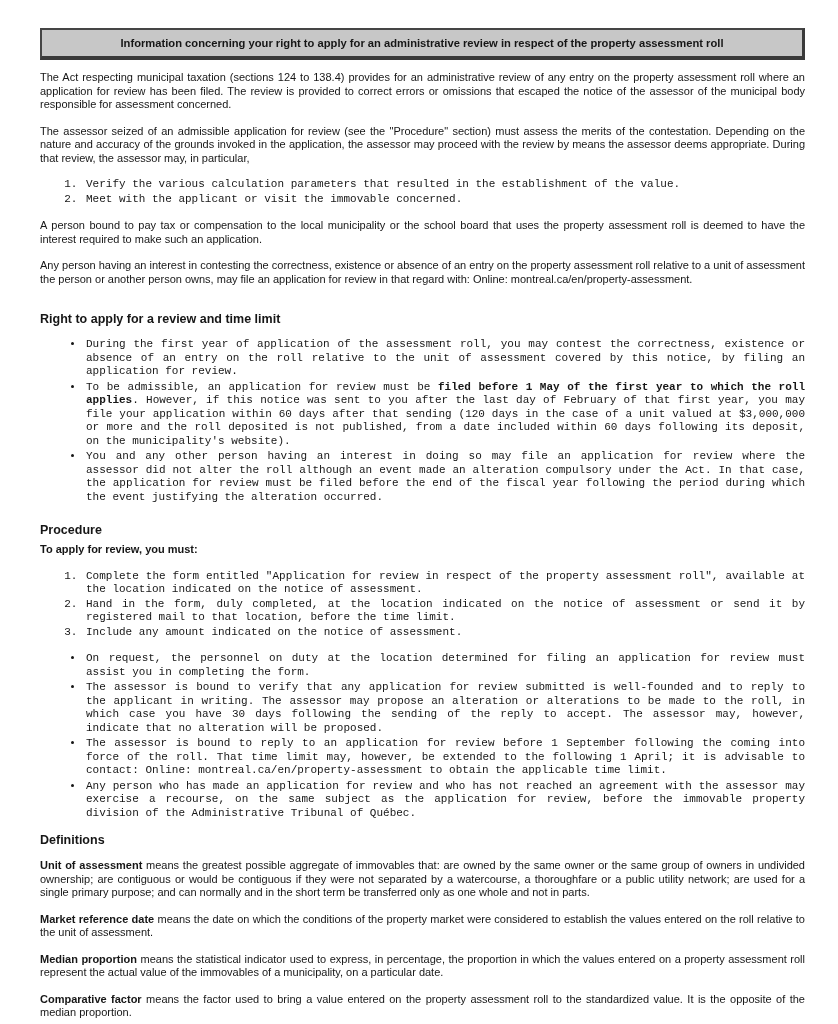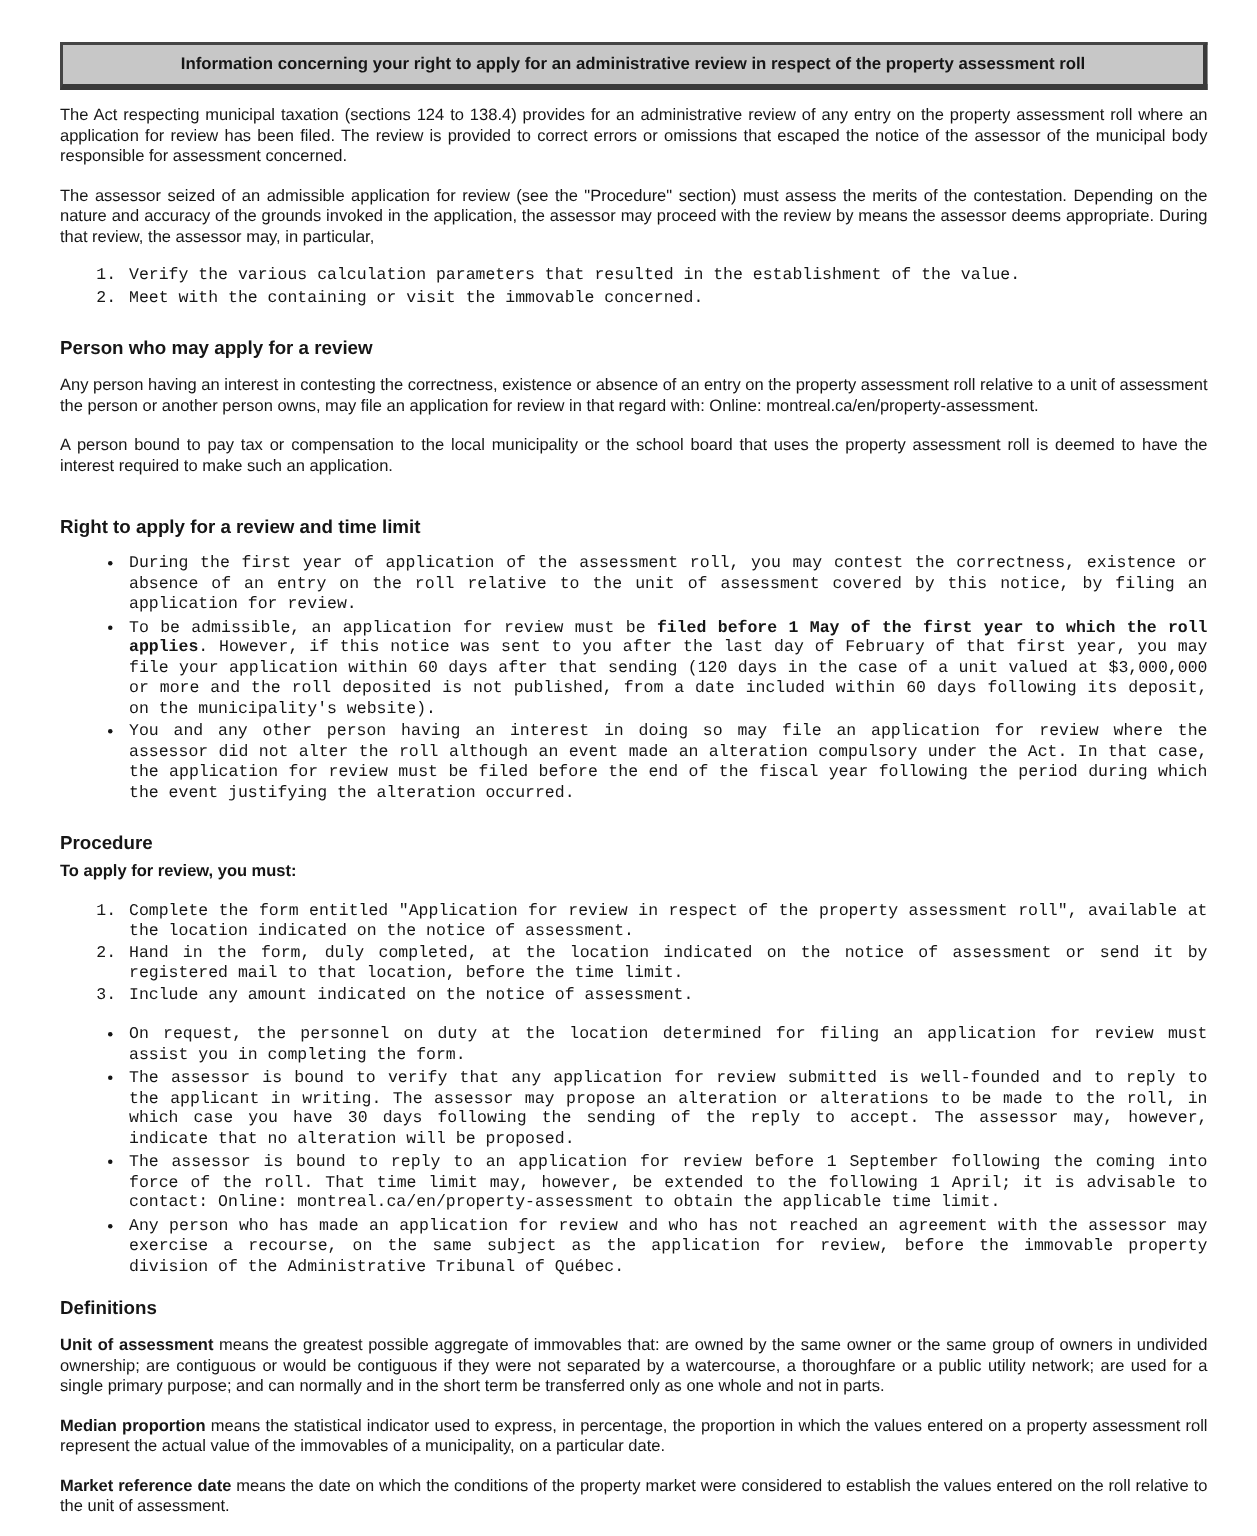--- a/index.html
+++ b/index.html
@@ -54,26 +54,25 @@
 
   <div class="title-box">
     <span>Information concerning your right to apply for an administrative review in respect of the property assessment roll</span>
   </div>
 
   <p>The Act respecting municipal taxation (sections 124 to 138.4) provides for an administrative review of any entry on the property assessment roll where an application for review has been filed. The review is provided to correct errors or omissions that escaped the notice of the assessor of the municipal body responsible for assessment concerned.</p>
   <p>The assessor seized of an admissible application for review (see the "Procedure" section) must assess the merits of the contestation. Depending on the nature and accuracy of the grounds invoked in the application, the assessor may proceed with the review by means the assessor deems appropriate. During that review, the assessor may, in particular,</p>
 
   <ol>
     <li>Verify the various calculation parameters that resulted in the establishment of the value.</li>
-    <li>Meet with the containing or visit the immovable concerned.</li>
+    <li>Meet with the applicant or visit the immovable concerned.</li>
   </ol>
 
-  <h2>Person who may apply for a review</h2>
+  <p>A person bound to pay tax or compensation to the local municipality or the school board that uses the property assessment roll is deemed to have the interest required to make such an application.</p>
   <p>Any person having an interest in contesting the correctness, existence or absence of an entry on the property assessment roll relative to a unit of assessment the person or another person owns, may file an application for review in that regard with:  Online: montreal.ca/en/property-assessment.</p>
-  <p>A person bound to pay tax or compensation to the local municipality or the school board that uses the property assessment roll is deemed to have the interest required to make such an application.</p>
 
   <h2 class="big-top">Right to apply for a review and time limit</h2>
   <ul class="spread">
     <li>During the first year of application of the assessment roll, you may contest the correctness, existence or absence of an entry on the roll relative to the unit of assessment covered by this notice, by filing an application for review.</li>
     <li><span>To be admissible, an application for review must be </span><b>filed before 1 May of the first year to which the roll applies</b><span>. However, if this notice was sent to you after the last day of February of that first year, you may file your application within 60 days after that sending (120 days in the case of a unit valued at $3,000,000 or more and the roll deposited is not published, from a date included within 60 days following its deposit, on the municipality's website).</span></li>
     <li>You and any other person having an interest in doing so may file an application for review where the assessor did not alter the roll although an event made an alteration compulsory under the Act. In that case, the application for review must be filed before the end of the fiscal year following the period during which the event justifying the alteration occurred.</li>
   </ul>
 
   <h2 class="tight-bottom">Procedure</h2>
   <p class="no-gap">To apply for review, you must:</p>
@@ -86,17 +85,17 @@
   <ul class="spread">
     <li>On request, the personnel on duty at the location determined for filing an application for review must assist you in completing the form.</li>
     <li>The assessor is bound to verify that any application for review submitted is well-founded and to reply to the applicant in writing. The assessor may propose an alteration or alterations to be made to the roll, in which case you have 30 days following the sending of the reply to accept. The assessor may, however, indicate that no alteration will be proposed.</li>
     <li>The assessor is bound to reply to an application for review before 1 September following the coming into force of the roll. That time limit may, however, be extended to the following 1 April; it is advisable to contact:  Online: montreal.ca/en/property-assessment to obtain the applicable time limit.</li>
     <li>Any person who has made an application for review and who has not reached an agreement with the assessor may exercise a recourse, on the same subject as the application for review, before the immovable property division of the Administrative Tribunal of Québec.</li>
   </ul>
 
   <h2 class="tight-top">Definitions</h2>
 
   <p class="def"><b>Unit of assessment</b><span> means the greatest possible aggregate of immovables that: are owned by the same owner or the same group of owners in undivided ownership; are contiguous or would be contiguous if they were not separated by a watercourse, a thoroughfare or a public utility network; are used for a single primary purpose; and can normally and in the short term be transferred only as one whole and not in parts.</span></p>
+  <p class="def"><b>Market reference date</b><span> means the date on which the conditions of the property market were considered to establish the values entered on the roll relative to the unit of assessment.</span></p>
   <p class="def"><b>Median proportion</b><span> means the statistical indicator used to express, in percentage, the proportion in which the values entered on a property assessment roll represent the actual value of the immovables of a municipality, on a particular date.</span></p>
-  <p class="def"><b>Market reference date</b><span> means the date on which the conditions of the property market were considered to establish the values entered on the roll relative to the unit of assessment.</span></p>
   <p class="def"><b>Comparative factor</b><span> means the factor used to bring a value entered on the property assessment roll to the standardized value. It is the opposite of the median proportion.</span></p>
 
 </div>
 
 </body></html>

